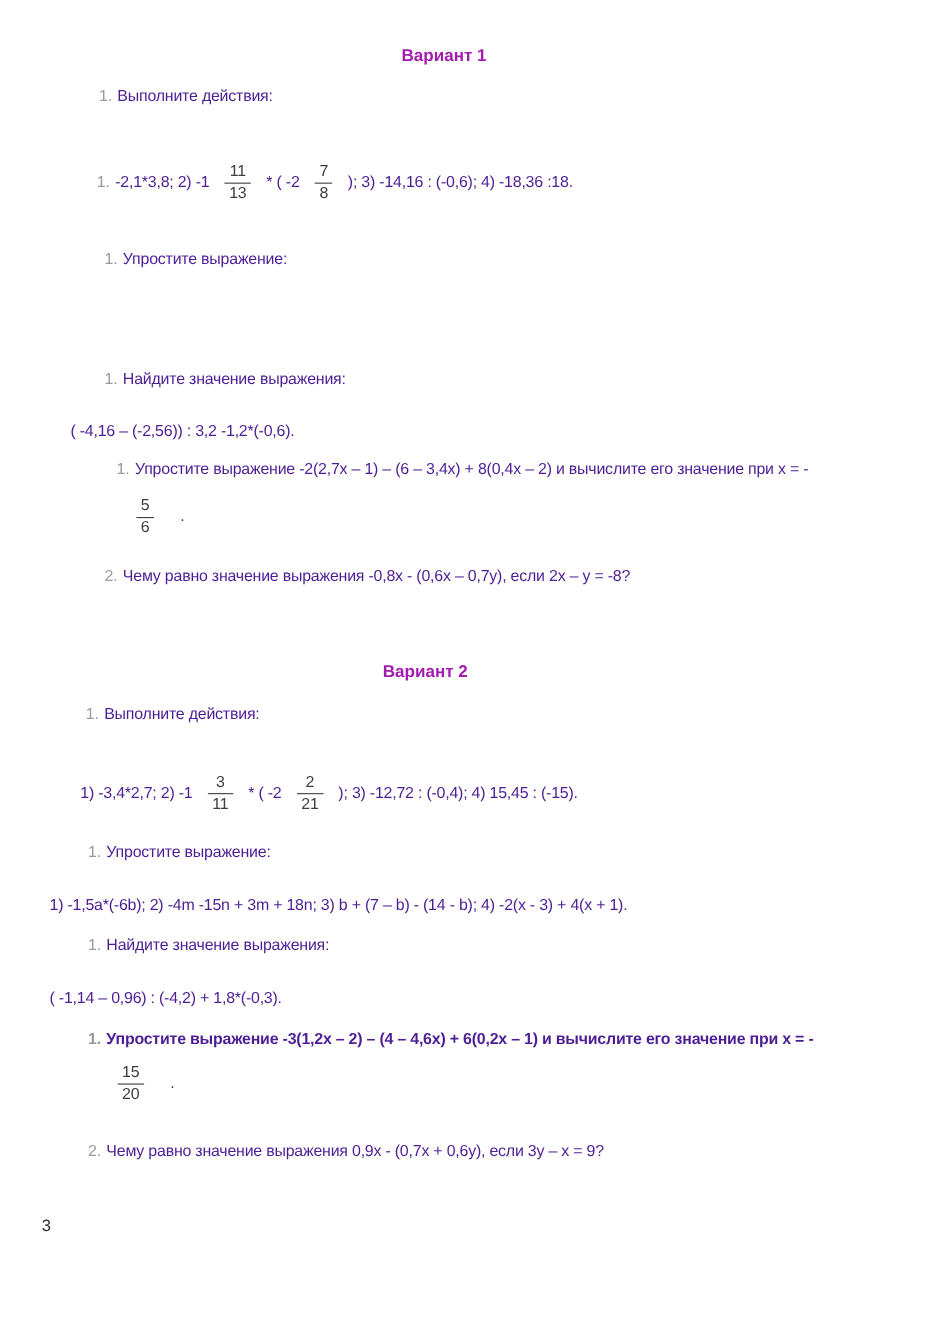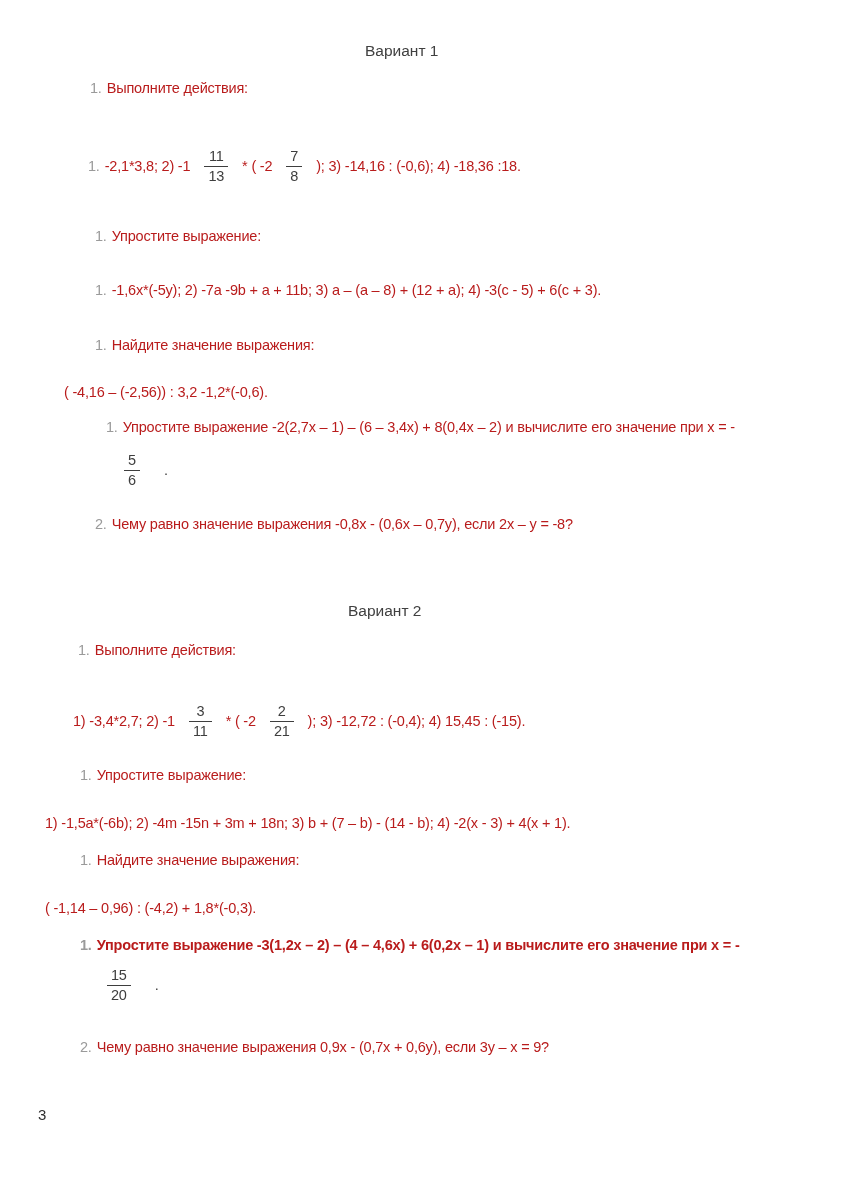--- a/index.html
+++ b/index.html
@@ -6,23 +6,23 @@
   body {
     width:849px; height:1200px;
     background:#ffffff;
     font-family:"Liberation Sans", sans-serif;
     color:#3e3e3e;
     position:relative;
     overflow:hidden;
   }
   .page { position:absolute; inset:0; background:#ffffff; }
   .line { position:absolute; font-size:14.5px; white-space:nowrap; letter-spacing:-0.2px; }
-  .variant-title { position:absolute; font-size:15.5px; font-weight:normal; color:#404040; white-space:nowrap; }
+  .variant-title { position:absolute; font-size:15.5px; font-weight:bold; color:#a21caf; white-space:nowrap; }
   .list-num { color:#9a9a9a; margin-right:5px; }
-  .expr-text { color:#b91c1c; }
+  .expr-text { color:#4c1d95; }
   .frac-row { position:absolute; display:flex; align-items:center; height:52px; font-size:14.5px; letter-spacing:-0.2px; white-space:nowrap; }
   .frac { display:inline-flex; flex-direction:column; align-items:center; margin:0 14px; line-height:1.25; }
   .fnum { padding:0 4px; }
   .fden { border-top:1.4px solid #3e3e3e; padding:0 4px; }
   .frac-suffix { margin-left:10px; }
   .page-number { position:absolute; font-size:15px; color:#2f2f2f; }
 </style>
 </head>
 <body>
 
@@ -46,23 +46,20 @@
         <span class="fnum">7</span>
         <span class="fden">8</span>
       </span>
       <span class="expr-text">); 3) -14,16 : (-0,6); 4) -18,36 :18.</span>
     </div>
 
   <div class="line" style="top:228px; left:95px;">
     <span class="list-num">1.</span><span class="expr-text">Упростите выражение:</span>
   </div>
 
-  <div class="line" style="top:282px; left:95px;">
-    <span class="list-num">1.</span><span class="expr-text">-1,6x*(-5y); 2) -7a -9b + a + 11b; 3) a – (a – 8) + (12 + a); 4) -3(c - 5) + 6(c + 3).</span>
-  </div>
 
   <div class="line" style="top:337px; left:95px;">
     <span class="list-num">1.</span><span class="expr-text">Найдите значение выражения:</span>
   </div>
 
   <div class="line" style="top:384px; left:64px;">
     <span class="expr-text">( -4,16 – (-2,56)) : 3,2 -1,2*(-0,6).</span>
   </div>
 
   <div class="line" style="top:419px; left:90px;margin-left:16px;">

